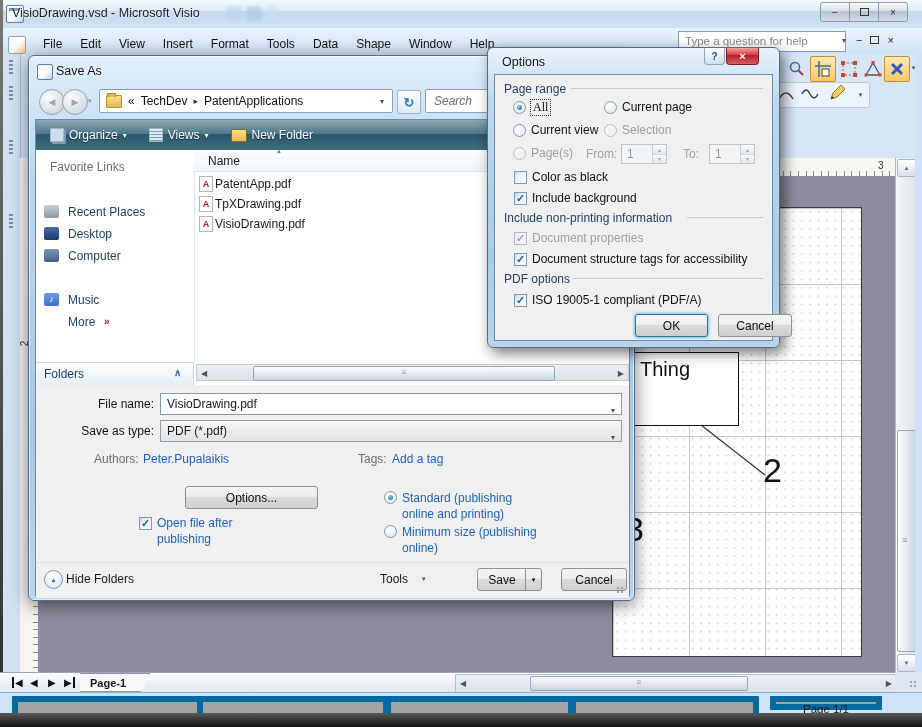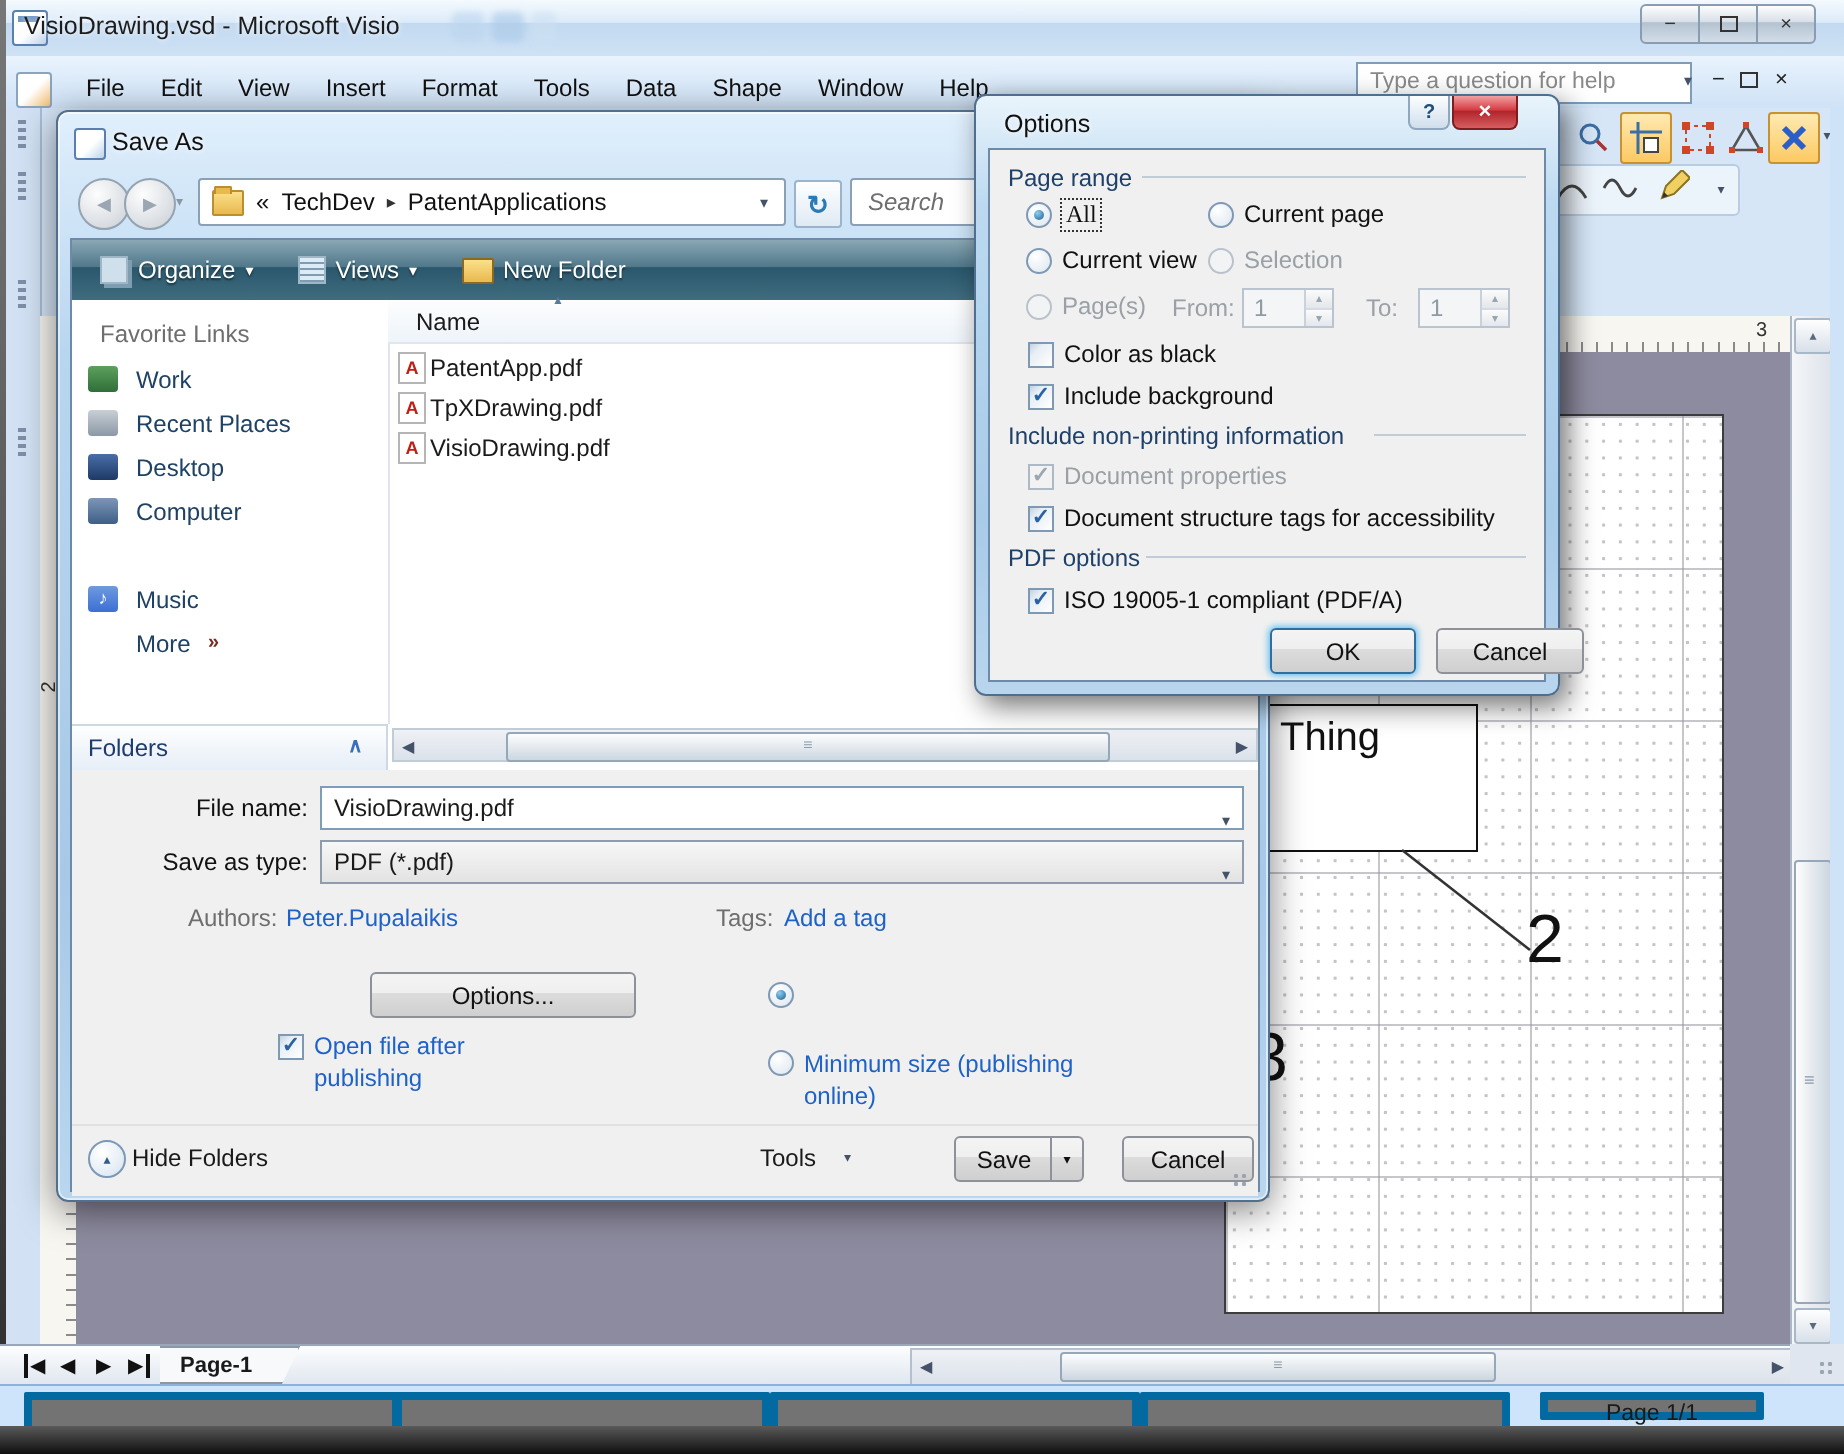--- a/index.html
+++ b/index.html
@@ -60,21 +60,21 @@
   .navg{position:absolute;top:4px;font-size:10px;color:#111;}
   .navbar-edge{border-left:2px solid #111;padding-left:1px;}
   .navbar-edge-r{border-right:2px solid #111;padding-right:1px;}
   .pagetab{position:absolute;left:80px;top:0px;width:70px;height:19px;background:#f7f9fb;border:1px solid #8a97a8;border-left:none;clip-path:polygon(0 0,100% 0,calc(100% - 9px) 100%,0 100%);font-weight:bold;font-size:11px;padding:3px 0 0 10px;box-sizing:border-box;}
   .hscroll{left:455px;top:674px;width:440px;height:17px;background:linear-gradient(#eef1f5,#dbe2ea);border:1px solid #b4c0cd;}
   .hthumb{position:absolute;left:74px;top:1px;width:216px;height:13px;background:linear-gradient(#fdfdfd,#ccd6e0);border:1px solid #96a7ba;border-radius:2px;text-align:center;font-size:8px;color:#8c9aab;line-height:12px;}
   .hs-arrow{position:absolute;top:4px;font-size:8px;color:#44536a;}
   .corner{left:895px;top:672px;width:27px;height:20px;background:#dfe6ef;}
   
   .statusbar{left:0;top:692px;width:922px;height:21px;background:#cde4fb;border-top:1px solid #8fb0d8;}
-  .seg{position:absolute;top:3px;height:14px;border:4px solid #0369a1;background:#737373;border-radius:1px;}
+  .seg{position:absolute;top:3px;height:14px;border:6px solid #0369a1;background:#a3a3a3;border-radius:1px;}
   .bottomband{left:0;top:713px;width:922px;height:14px;background:linear-gradient(#5a5a5a,#0f0f0f);}
   
   .vbtn{background:linear-gradient(#f4f4f4,#efefef 45%,#dcdcdc 46%,#cfcfcf);border:1px solid #8e9298;border-radius:3px;display:flex;align-items:center;justify-content:center;font-size:12px;color:#111;box-sizing:border-box;margin-left:28px;}
   .vbtn.default{border-color:#2f6f9f;box-shadow:0 0 3px 1px #6cc1f0;}
   .chk{width:13px;height:13px;box-sizing:border-box;background:linear-gradient(135deg,#c3d3e0,#e7eef5 30%,#fff);border:1px solid #7e99b4;display:inline-flex;align-items:center;justify-content:center;color:#2a63a5;font-weight:bold;font-size:11px;line-height:1;}
   .chk.dis{background:#f2f2f2;border-color:#adb9c4;color:#9aa6b1;}
   .rd{width:13px;height:13px;box-sizing:border-box;border-radius:50%;border:1px solid #7e99b4;background:radial-gradient(circle at 35% 30%,#fff,#dce6ef);}
   .rd.on::after{content:"";display:block;width:5px;height:5px;margin:3px;border-radius:50%;background:radial-gradient(circle at 35% 30%,#8ed0f0,#1b5d90);}
   .rd.dis{border-color:#b9c2cb;background:#f1f3f5;}
   .lbl{font-size:12px;color:#111;}
@@ -349,24 +349,20 @@
         </div>
         <div class="tb-item" style="margin-left:22px;">
           <div class="nf-ic"></div>
           <span>New Folder</span>
         </div>
       </div>
 
       <div class="sa-content">
         <div class="sidebar">
           <div class="fl-header">Favorite Links</div>
-          <div class="fl-item" style="top:30px;">
-            <div class="fl-ic" style="background:linear-gradient(#5da05d,#2f6e3a);"></div>
-            <span class="fl-label">Work</span>
-          </div>
           <div class="fl-item" style="top:52px;">
             <div class="fl-ic" style="background:linear-gradient(#c8cfd6,#8b98a5);"></div>
             <span class="fl-label">Recent Places</span>
           </div>
           <div class="fl-item" style="top:74px;">
             <div class="fl-ic" style="background:linear-gradient(#4a6ea8,#1d3a66);"></div>
             <span class="fl-label">Desktop</span>
           </div>
           <div class="fl-item" style="top:96px;">
             <div class="fl-ic" style="background:linear-gradient(#7d96b8,#3e5f86);"></div>
@@ -437,20 +433,21 @@
         <span class="abs gray-t" style="left:322px;top:67px;">Tags:</span>
         <span class="abs blue-t" style="left:356px;top:67px;">Add a tag</span>
 
         <div class="vbtn abs" style="left:121px;top:101px;width:133px;height:23px;">Options...</div>
         <span class="chk abs" style="left:103px;top:132px;">
             <span>✓</span>
           </span>
         <span class="abs blue-t" style="left:121px;top:130px;width:105px;line-height:16px;">Open file after publishing</span>
 
         <span class="rd on abs" style="left:348px;top:106px;"></span>
+        <span class="abs blue-t" style="left:366px;top:105px;width:145px;line-height:16px;">Standard (publishing online and printing)</span>
         <span class="rd abs" style="left:348px;top:140px;"></span>
         <span class="abs blue-t" style="left:366px;top:139px;width:145px;line-height:16px;">Minimum size (publishing online)</span>
       </div>
 
       <div class="sa-footer">
         <div class="hide-circle">
             <span>▴</span>
           </div>
         <span class="abs" style="left:30px;top:9px;">Hide Folders</span>
         <span class="abs" style="left:344px;top:9px;">Tools</span>

